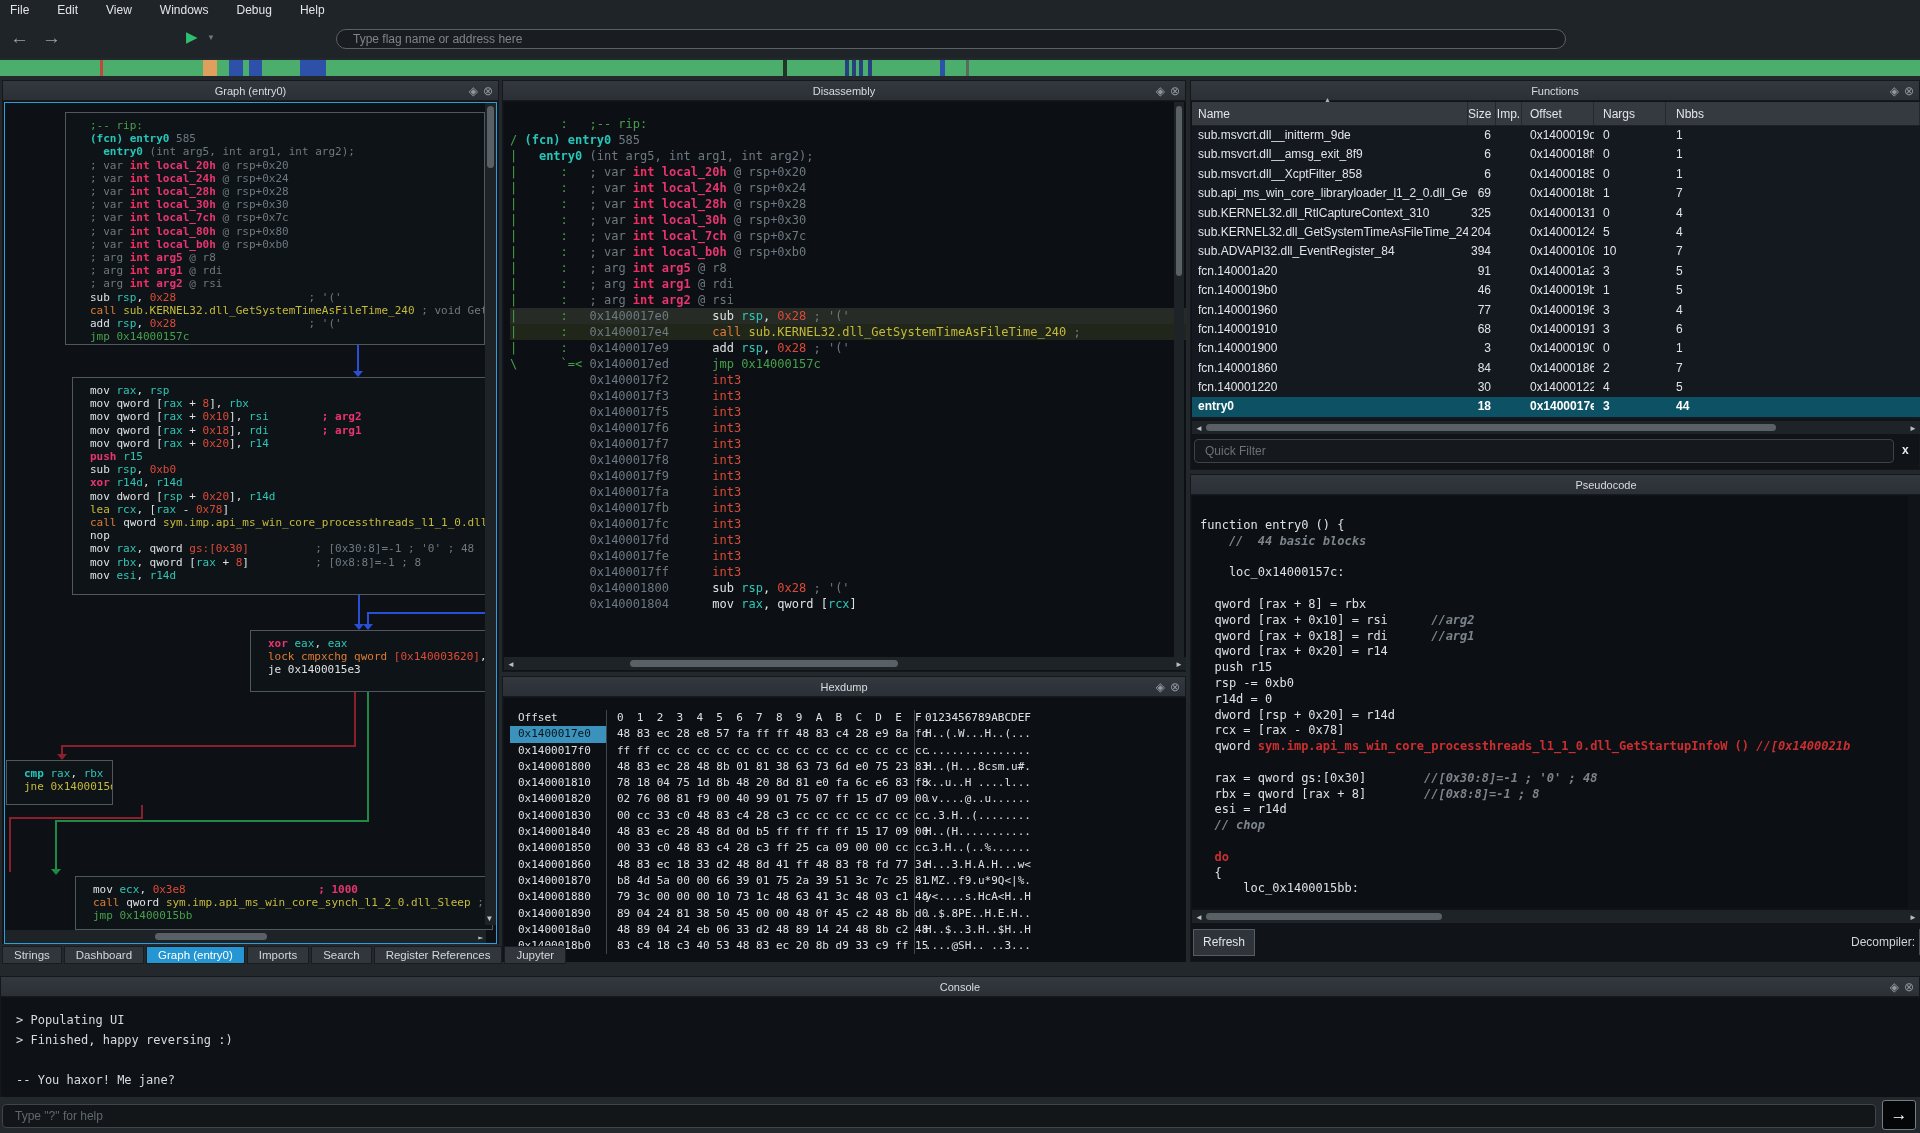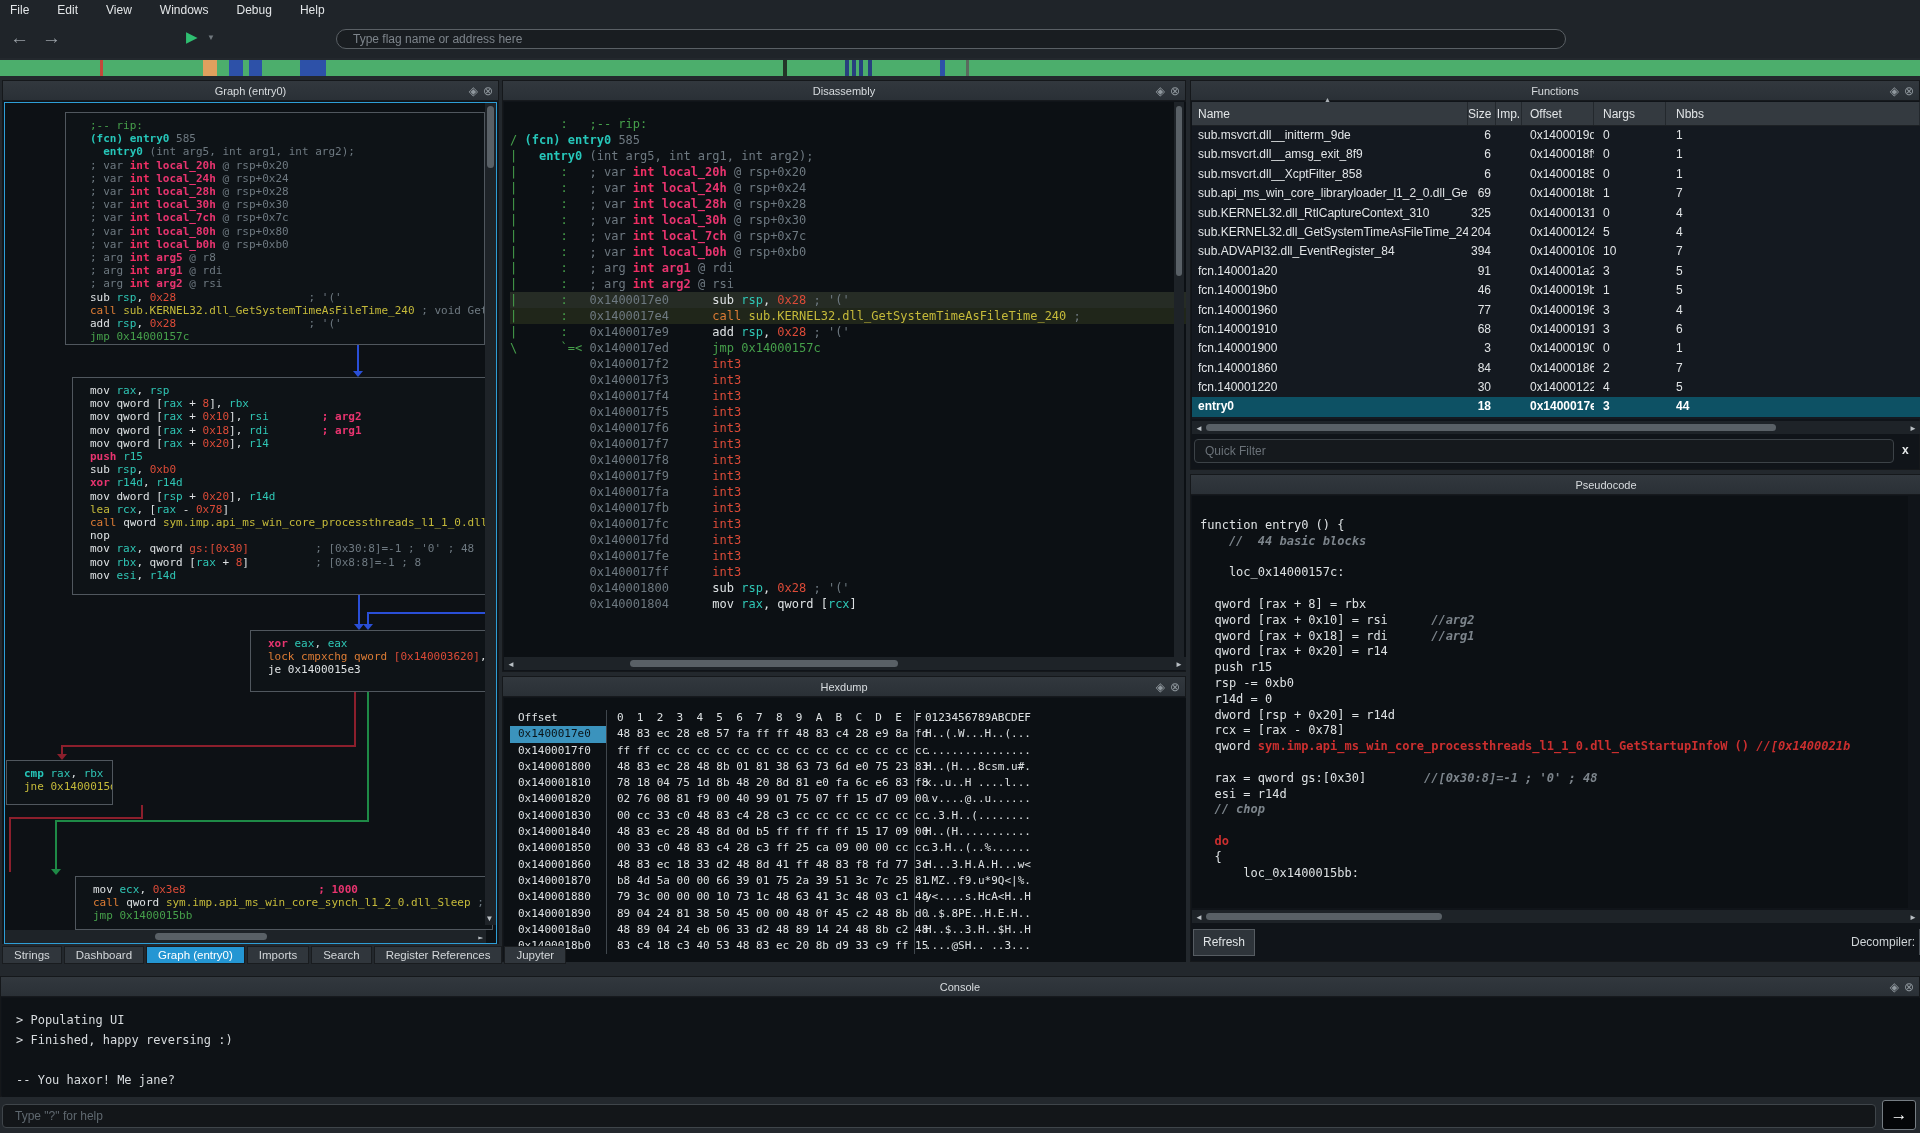--- a/index.html
+++ b/index.html
@@ -216,29 +216,29 @@
   <div class="pcontent mono" style="left:1px;top:21px;width:682px;height:556px;padding:14px 0 0 6px;">
       <div class="d-line"><span class="tk-gr">       :   ;-- rip:</span></div>
       <div class="d-line"><span class="tk-gr">/ </span><span class="tk-c">(fcn) entry0</span><span class="tk-g"> 585</span></div>
       <div class="d-line"><span class="tk-gr">|   </span><span class="tk-c">entry0</span><span class="tk-g"> (int arg5, int arg1, int arg2);</span></div>
       <div class="d-line"><span class="tk-gr">|      :   </span><span class="tk-g">; var </span><span class="tk-r">int </span><span class="tk-p">local_20h</span><span class="tk-g"> @ rsp+0x20</span></div>
       <div class="d-line"><span class="tk-gr">|      :   </span><span class="tk-g">; var </span><span class="tk-r">int </span><span class="tk-p">local_24h</span><span class="tk-g"> @ rsp+0x24</span></div>
       <div class="d-line"><span class="tk-gr">|      :   </span><span class="tk-g">; var </span><span class="tk-r">int </span><span class="tk-p">local_28h</span><span class="tk-g"> @ rsp+0x28</span></div>
       <div class="d-line"><span class="tk-gr">|      :   </span><span class="tk-g">; var </span><span class="tk-r">int </span><span class="tk-p">local_30h</span><span class="tk-g"> @ rsp+0x30</span></div>
       <div class="d-line"><span class="tk-gr">|      :   </span><span class="tk-g">; var </span><span class="tk-r">int </span><span class="tk-p">local_7ch</span><span class="tk-g"> @ rsp+0x7c</span></div>
       <div class="d-line"><span class="tk-gr">|      :   </span><span class="tk-g">; var </span><span class="tk-r">int </span><span class="tk-p">local_b0h</span><span class="tk-g"> @ rsp+0xb0</span></div>
+      <div class="d-line"><span class="tk-gr">|      :   </span><span class="tk-g">; arg </span><span class="tk-r">int </span><span class="tk-p">arg5</span><span class="tk-g"> @ r8</span></div>
       <div class="d-line"><span class="tk-gr">|      :   </span><span class="tk-g">; arg </span><span class="tk-r">int </span><span class="tk-p">arg1</span><span class="tk-g"> @ rdi</span></div>
       <div class="d-line"><span class="tk-gr">|      :   </span><span class="tk-g">; arg </span><span class="tk-r">int </span><span class="tk-p">arg2</span><span class="tk-g"> @ rsi</span></div>
       <div class="d-line d-hl1"><span class="tk-gr">|      :   </span><span class="tk-g">0x1400017e0      </span><span class="tk-w">sub </span><span class="tk-t">rsp</span><span class="tk-w">, </span><span class="tk-n">0x28</span><span class="tk-g"> ; '('</span></div>
       <div class="d-line d-hl2"><span class="tk-gr">|      :   </span><span class="tk-g">0x1400017e4      </span><span class="tk-o">call </span><span class="tk-y">sub.KERNEL32.dll_GetSystemTimeAsFileTime_240</span><span class="tk-g"> ;</span></div>
       <div class="d-line"><span class="tk-gr">|      :   </span><span class="tk-g">0x1400017e9      </span><span class="tk-w">add </span><span class="tk-t">rsp</span><span class="tk-w">, </span><span class="tk-n">0x28</span><span class="tk-g"> ; '('</span></div>
       <div class="d-line"><span class="tk-gr">\      `=&lt; </span><span class="tk-g">0x1400017ed      </span><span class="tk-gr">jmp 0x14000157c</span></div>
       <div class="d-line"><span class="tk-g">           0x1400017f2      </span><span class="tk-i">int3</span></div>
       <div class="d-line"><span class="tk-g">           0x1400017f3      </span><span class="tk-i">int3</span></div>
-      <div class="d-line"><span class="tk-g">           0x1400017f4      </span><span class="tk-i">int3</span></div>
       <div class="d-line"><span class="tk-g">           0x1400017f5      </span><span class="tk-i">int3</span></div>
       <div class="d-line"><span class="tk-g">           0x1400017f6      </span><span class="tk-i">int3</span></div>
       <div class="d-line"><span class="tk-g">           0x1400017f7      </span><span class="tk-i">int3</span></div>
       <div class="d-line"><span class="tk-g">           0x1400017f8      </span><span class="tk-i">int3</span></div>
       <div class="d-line"><span class="tk-g">           0x1400017f9      </span><span class="tk-i">int3</span></div>
       <div class="d-line"><span class="tk-g">           0x1400017fa      </span><span class="tk-i">int3</span></div>
       <div class="d-line"><span class="tk-g">           0x1400017fb      </span><span class="tk-i">int3</span></div>
       <div class="d-line"><span class="tk-g">           0x1400017fc      </span><span class="tk-i">int3</span></div>
       <div class="d-line"><span class="tk-g">           0x1400017fd      </span><span class="tk-i">int3</span></div>
       <div class="d-line"><span class="tk-g">           0x1400017fe      </span><span class="tk-i">int3</span></div>
@@ -454,20 +454,21 @@
       <div class="p-line"><span class="tk-w">  qword [rax + 0x18] = rdi</span><span class="tk-gi">      //arg1</span></div>
       <div class="p-line"><span class="tk-w">  qword [rax + 0x20] = r14</span></div>
       <div class="p-line"><span class="tk-w">  push r15</span></div>
       <div class="p-line"><span class="tk-w">  rsp -= 0xb0</span></div>
       <div class="p-line"><span class="tk-w">  r14d = 0</span></div>
       <div class="p-line"><span class="tk-w">  dword [rsp + 0x20] = r14d</span></div>
       <div class="p-line"><span class="tk-w">  rcx = [rax - 0x78]</span></div>
       <div class="p-line"><span class="tk-w">  qword </span><span class="tk-rd">sym.imp.api_ms_win_core_processthreads_l1_1_0.dll_GetStartupInfoW () </span><span class="tk-ri">//[0x1400021b</span></div>
       <div class="p-line">&nbsp;</div>
       <div class="p-line"><span class="tk-w">  rax = qword gs:[0x30]</span><span class="tk-gi">        //[0x30:8]=-1 ; '0' ; 48</span></div>
+      <div class="p-line"><span class="tk-w">  rbx = qword [rax + 8]</span><span class="tk-gi">        //[0x8:8]=-1 ; 8</span></div>
       <div class="p-line"><span class="tk-w">  esi = r14d</span></div>
       <div class="p-line"><span class="tk-gi">  // chop</span></div>
       <div class="p-line">&nbsp;</div>
       <div class="p-line"><span class="tk-rd">  do</span></div>
       <div class="p-line"><span class="tk-w">  {</span></div>
       <div class="p-line"><span class="tk-w">      loc_0x1400015bb:</span></div>
     </div>
   <div class="sbtrack" style="right:1px;top:21px;width:11px;height:412px;">
     <div class="sbarrow" style="left:2px;top:3px;">▲</div>
     <div class="sbthumb" style="left:2px;top:16px;width:7px;height:150px;"></div>

